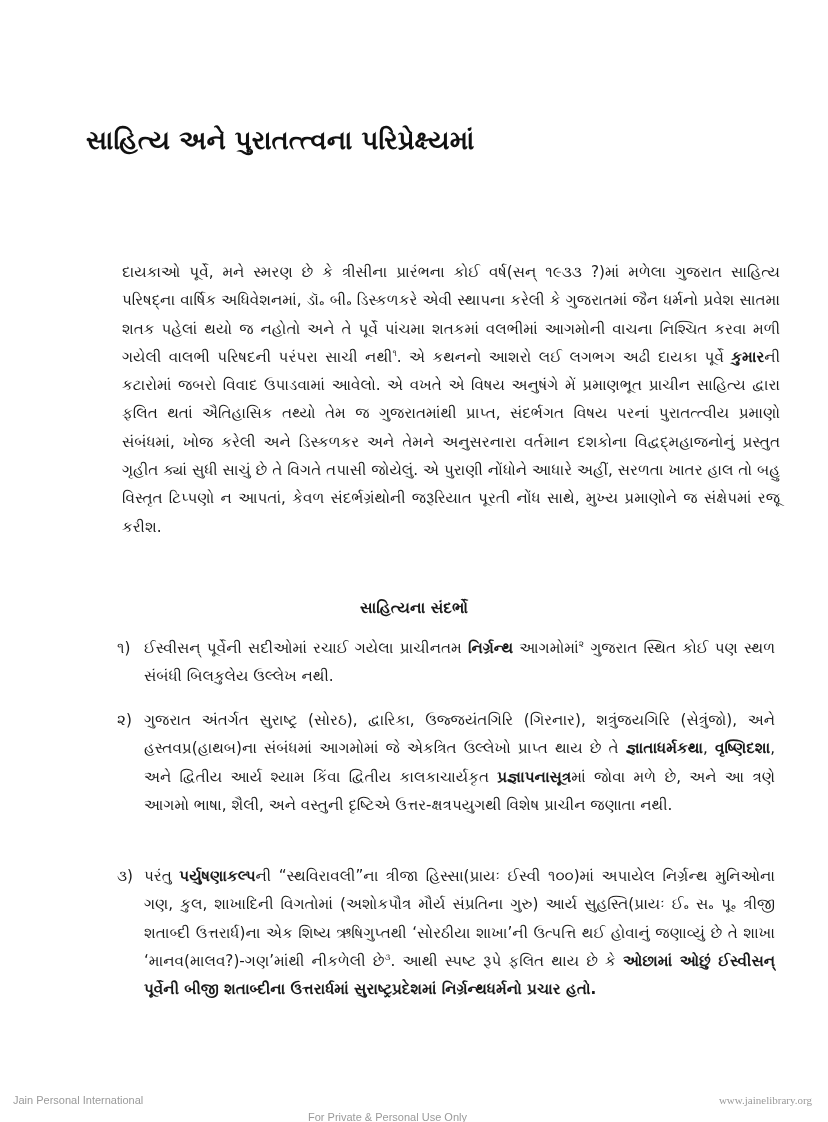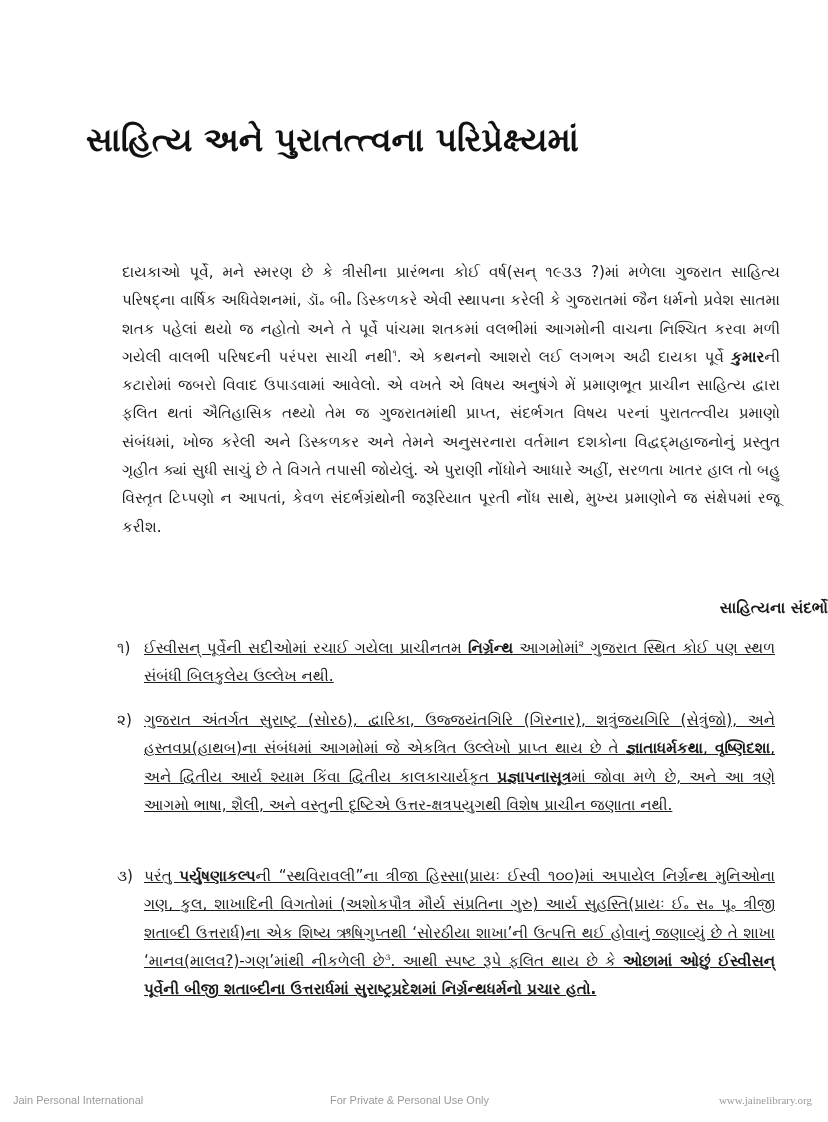--- a/index.html
+++ b/index.html
@@ -2,37 +2,37 @@
 <html><head>
 <meta charset="utf-8">
 <style>
   html, body { margin: 0; padding: 0; background: #ffffff; }
   body {
     width: 828px; height: 1122px; position: relative; overflow: hidden;
     font-family: "DejaVu Sans", sans-serif; color: #1a1a1a;
   }
   .title {
     position: absolute; left: 86px; top: 118px; width: 560px;
-    font-size: 33px; line-height: 44px; font-weight: bold; color: #111;
+    font-size: 26px; line-height: 44px; font-weight: bold; color: #111;
   }
   .title div { white-space: nowrap; }
   .body-para {
     position: absolute; left: 122px; top: 258px; width: 658px;
     font-size: 15.2px; line-height: 28.3px; text-align: justify; text-align-last: left;
   }
   .section-heading {
     position: absolute; left: 0; width: 828px; top: 596px;
-    text-align: right; font-size: 15.5px; font-weight: bold; line-height: 24px;
+    text-align: center; font-size: 15.5px; font-weight: bold; line-height: 24px;
   }
   .item {
     position: absolute; left: 117px; width: 658px;
     font-size: 15.2px; line-height: 28.3px;
   }
   .item .num { position: absolute; left: 0; top: 0; }
-  .item .txt { margin-left: 27px; text-align: justify; text-align-last: left; text-decoration: underline; }
+  .item .txt { margin-left: 27px; text-align: justify; text-align-last: left; }
   .b { font-weight: bold; }
   sup { font-size: 9px; line-height: 0; }
   .footer {
     position: absolute; top: 1094px; left: 0; width: 828px; height: 16px;
     font-family: "Liberation Sans", sans-serif; font-size: 11px; color: #9a9a9a;
   }
   .footer span { position: absolute; top: 0; white-space: nowrap; }
 </style>
 </head>
 <body>
@@ -55,15 +55,15 @@
   <div class="txt"><span>ગુજરાત અંતર્ગત સુરાષ્ટ્ર (સોરઠ), દ્વારિકા, ઉજ્જયંતગિરિ (ગિરનાર), શત્રુંજયગિરિ (સેત્રુંજો), અને હસ્તવપ્ર(હાથબ)ના સંબંધમાં આગમોમાં જે એકત્રિત ઉલ્લેખો પ્રાપ્ત થાય છે તે </span><span class="b">જ્ઞાતાધર્મકથા</span><span>, </span><span class="b">વૃષ્ણિદશા</span><span>, અને દ્વિતીય આર્ય શ્યામ કિંવા દ્વિતીય કાલકાચાર્યકૃત </span><span class="b">પ્રજ્ઞાપનાસૂત્ર</span><span>માં જોવા મળે છે, અને આ ત્રણે આગમો ભાષા, શૈલી, અને વસ્તુની દૃષ્ટિએ ઉત્તર-ક્ષત્રપયુગથી વિશેષ પ્રાચીન જણાતા નથી.</span></div>
 </div>
 
 <div class="item" style="top:862px;">
   <span class="num">૩)</span>
   <div class="txt"><span>પરંતુ </span><span class="b">પર્યુષણાકલ્પ</span><span>ની “સ્થવિરાવલી”ના ત્રીજા હિસ્સા(પ્રાયઃ ઈસ્વી ૧૦૦)માં અપાયેલ નિર્ગ્રન્થ મુનિઓના ગણ, કુલ, શાખાદિની વિગતોમાં (અશોકપૌત્ર મૌર્ય સંપ્રતિના ગુરુ) આર્ય સુહસ્તિ(પ્રાયઃ ઈ૰ સ૰ પૂ૰ ત્રીજી શતાબ્દી ઉત્તરાર્ધ)ના એક શિષ્ય ઋષિગુપ્તથી ‘સોરઠીયા શાખા’ની ઉત્પત્તિ થઈ હોવાનું જણાવ્યું છે તે શાખા ‘માનવ(માલવ?)-ગણ’માંથી નીકળેલી છે</span><sup>૩</sup><span>. આથી સ્પષ્ટ રૂપે ફલિત થાય છે કે </span><span class="b">ઓછામાં ઓછું ઈસ્વીસન્ પૂર્વેની બીજી શતાબ્દીના ઉત્તરાર્ધમાં સુરાષ્ટ્રપ્રદેશમાં નિર્ગ્રન્થધર્મનો પ્રચાર હતો.</span></div>
 </div>
 
 <div class="footer">
   <span style="left:13px;">Jain Personal International</span>
-  <span style="left:330px;">For Private &amp; Personal Use Only</span>
+  <span style="left:308px;margin-top:17px;">For Private &amp; Personal Use Only</span>
   <span style="right:16px;font-family:Liberation Serif, serif;">www.jainelibrary.org</span>
 </div>
 
 </body></html>

